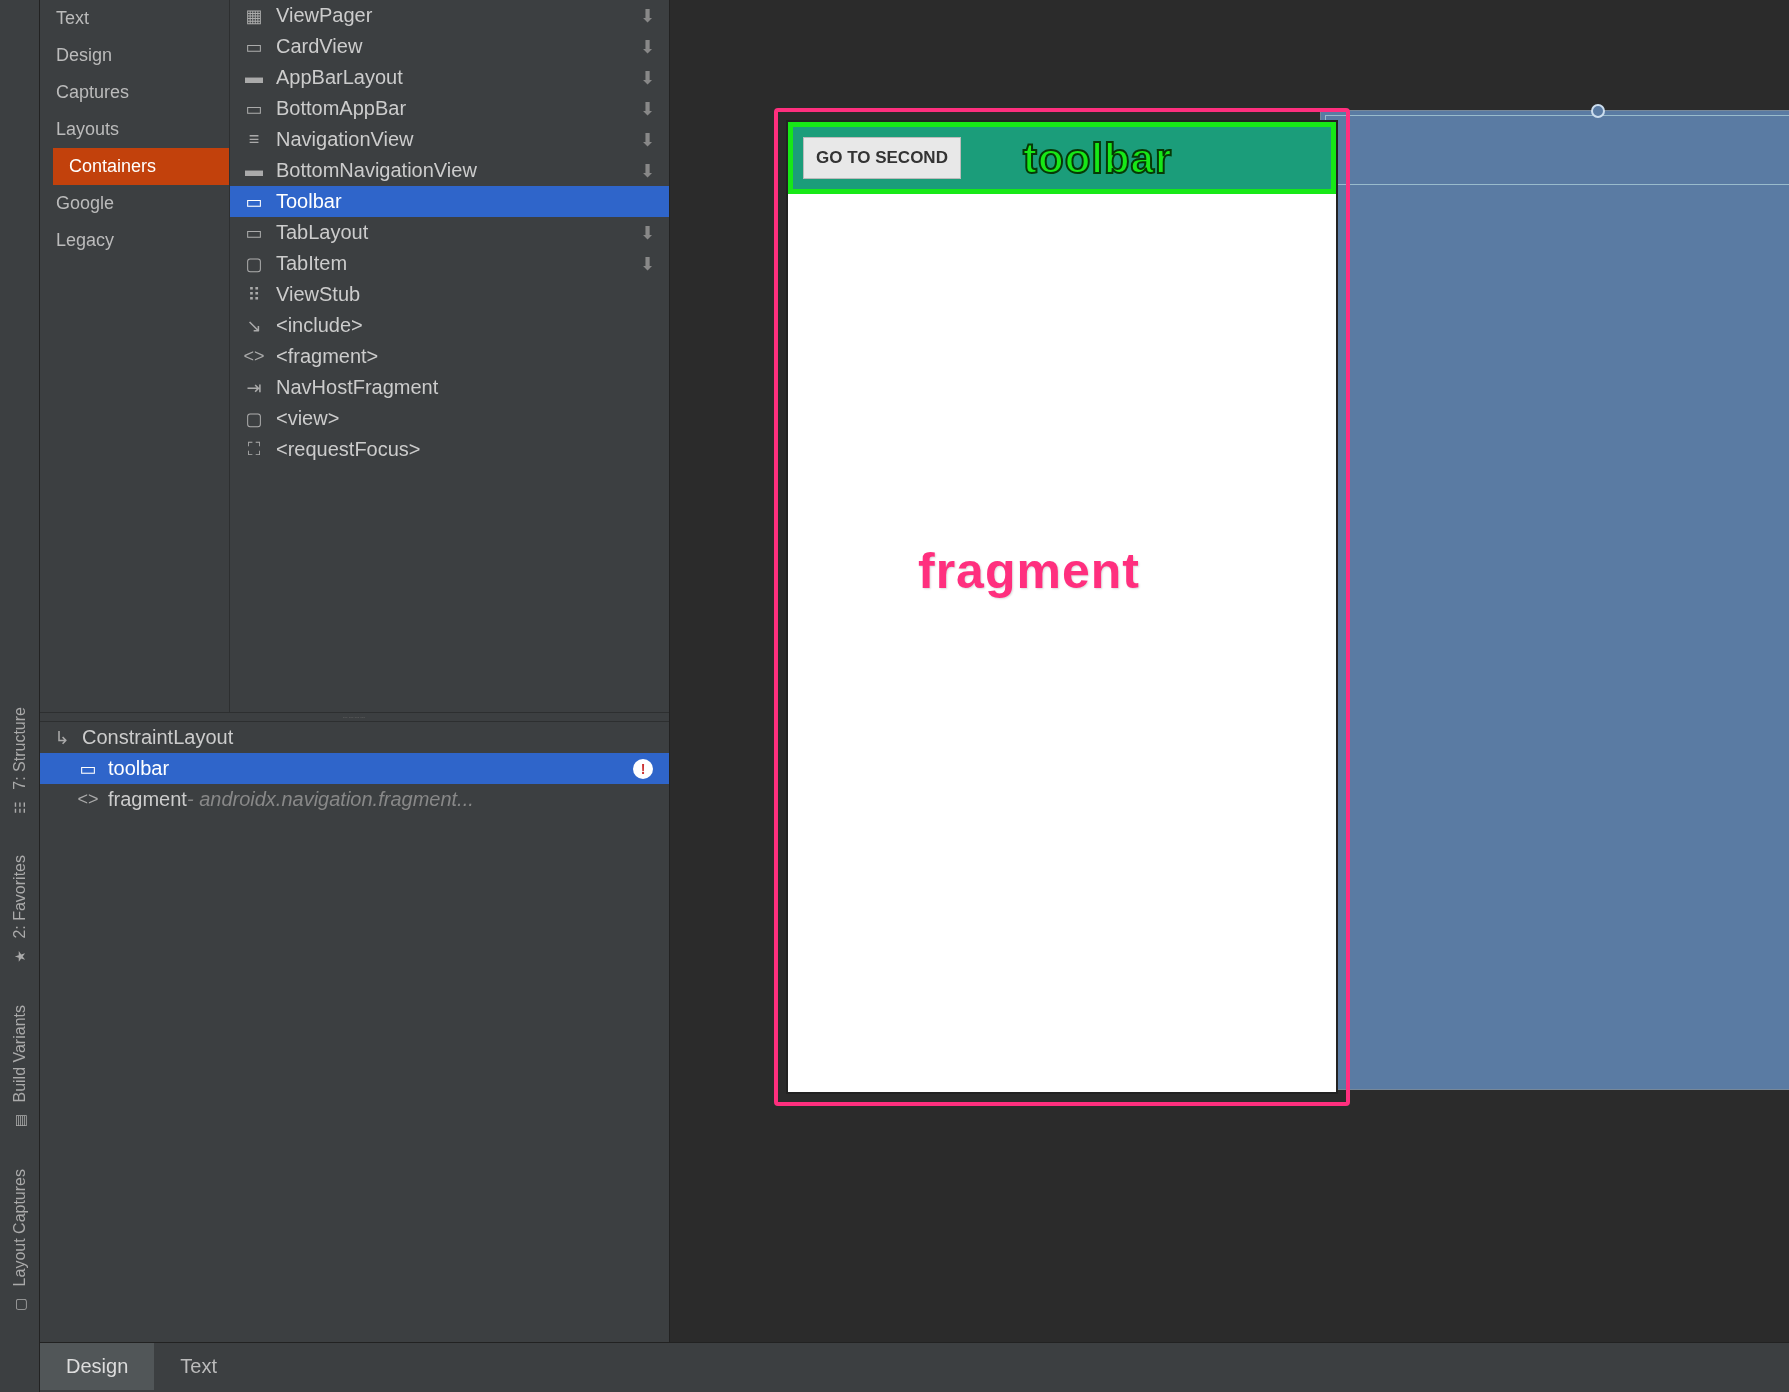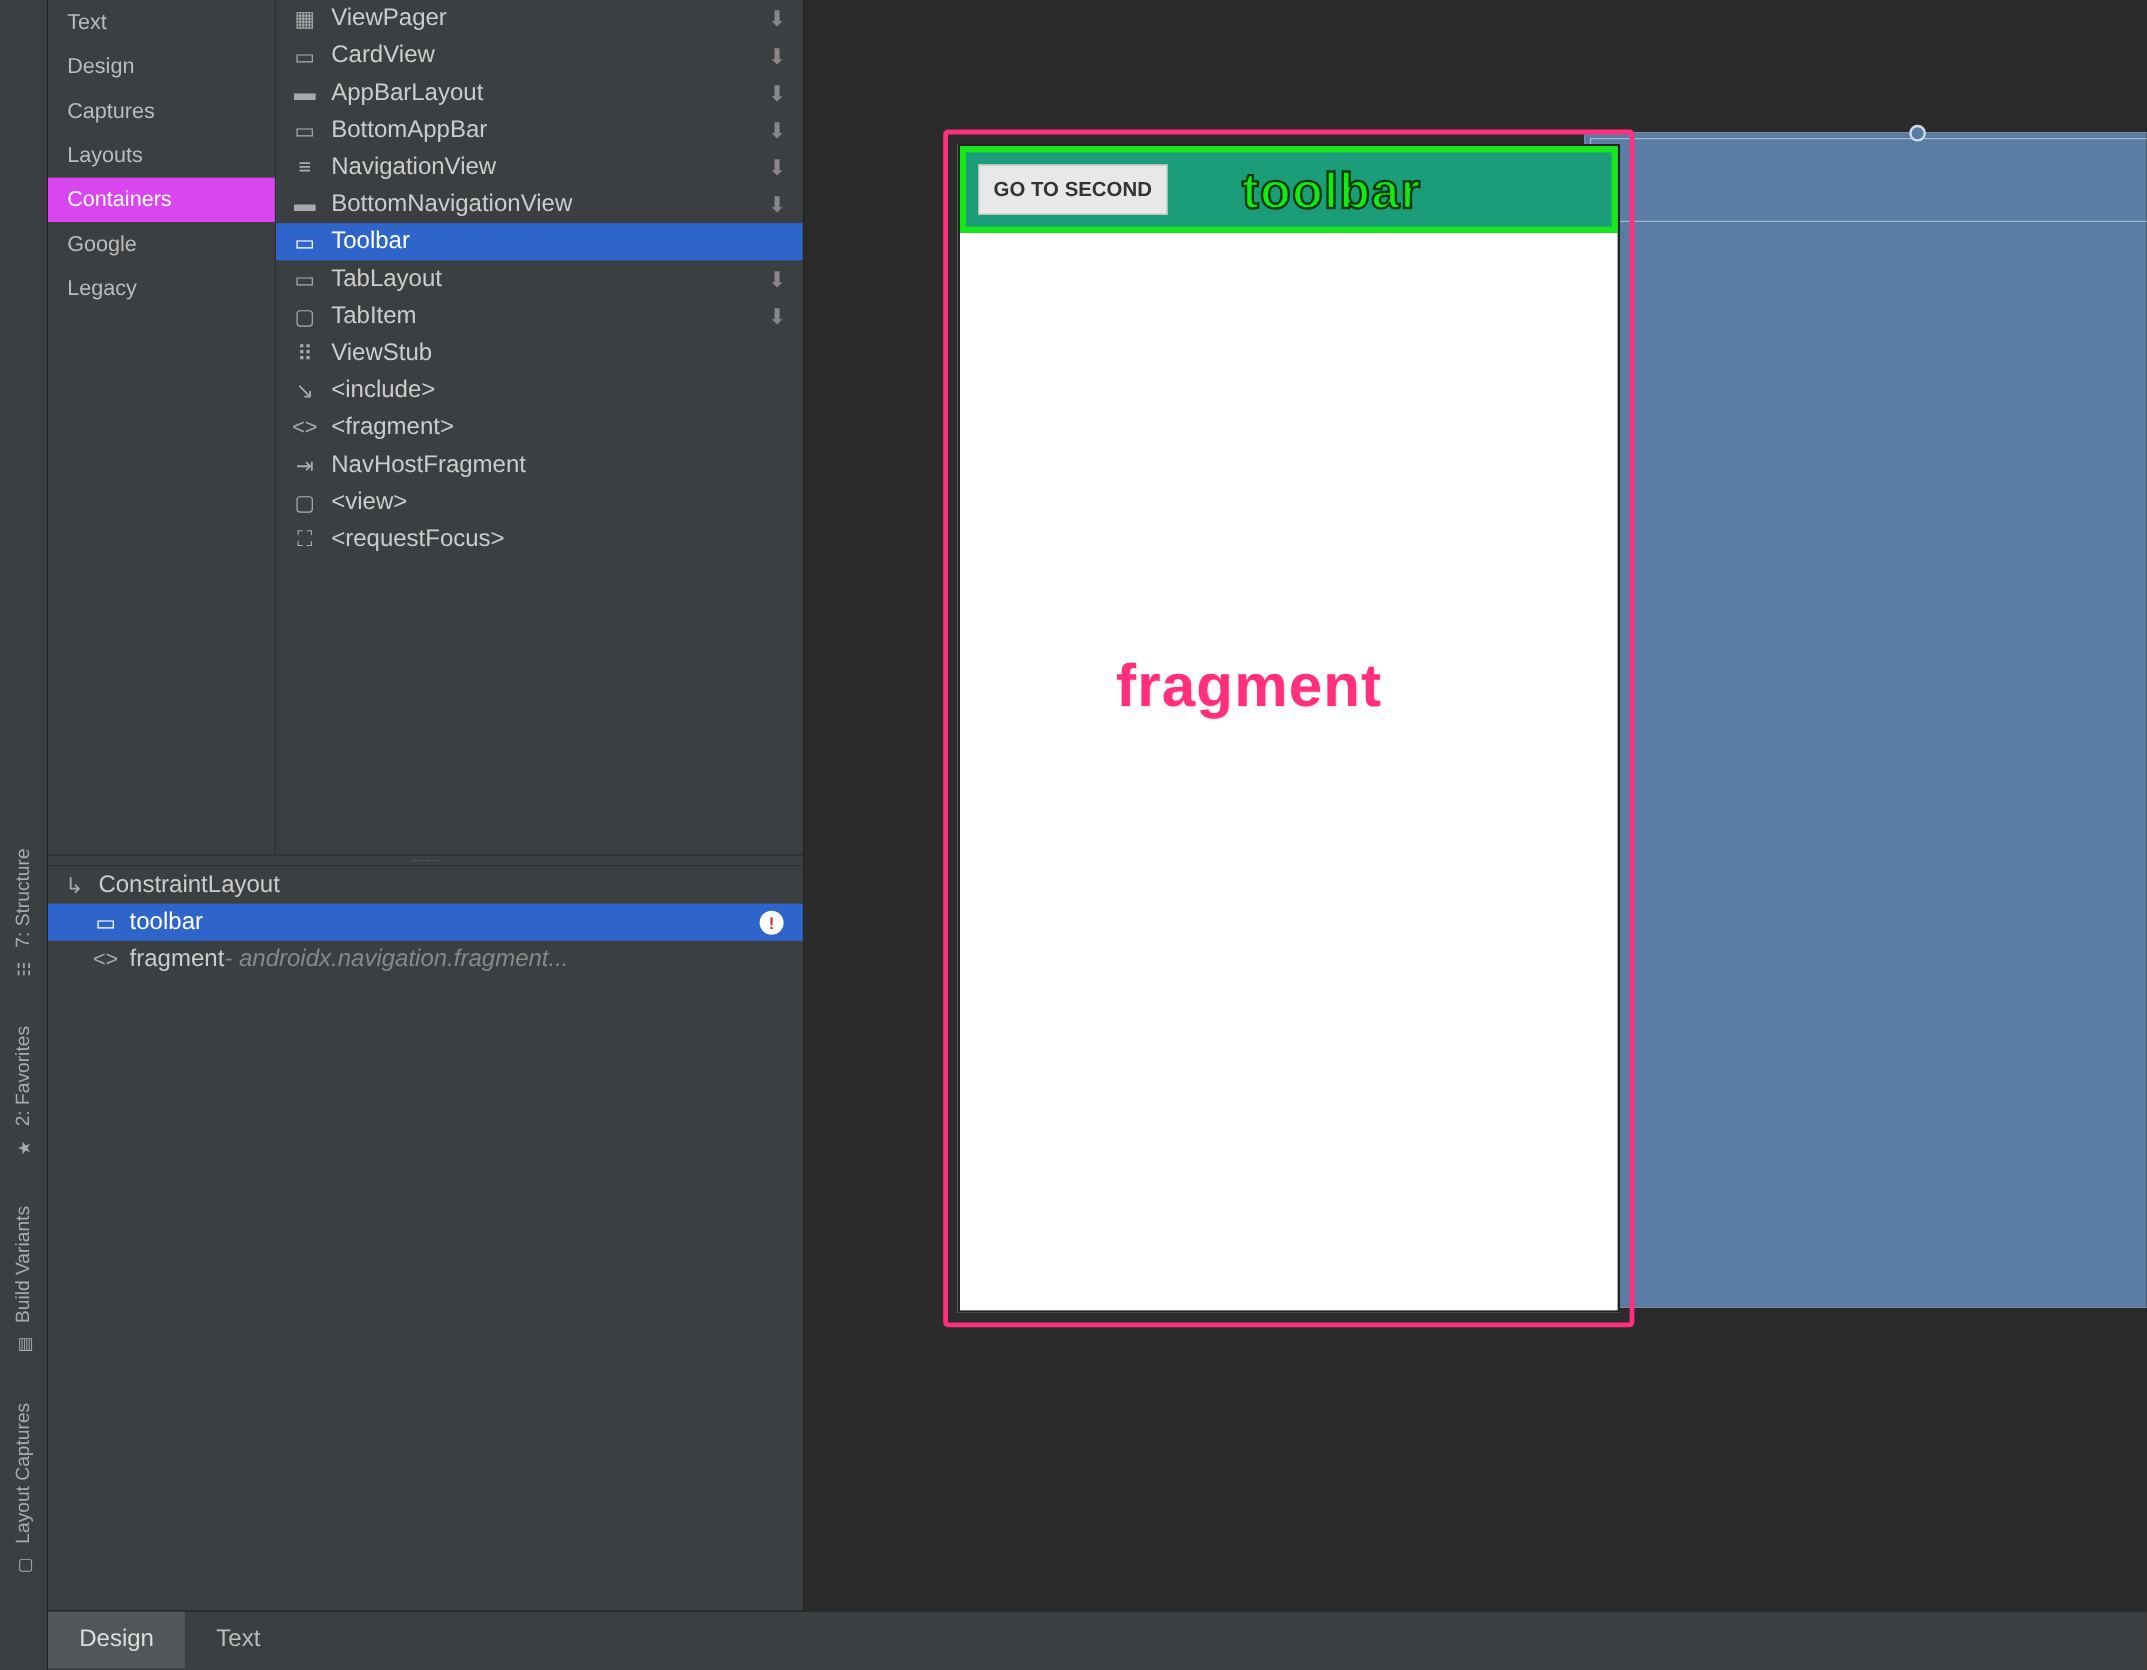--- a/index.html
+++ b/index.html
@@ -63,22 +63,23 @@
     background: #3c3f41;
     border-right: 1px solid #2d2f30;
   }
   .cat-item {
     padding: 8px 16px;
     font-size: 18px;
     color: #bbb;
     cursor: pointer;
   }
   .cat-item.sel {
-    background: #d946ef;
+    background: #c2410c;
     color: #fff;
+    margin-left: 13px;
   }
 
   .widget-col {
     flex: 1;
     background: #3c3f41;
   }
   .widget-item {
     display: flex;
     align-items: center;
     padding: 4px 12px;
@@ -228,21 +229,21 @@
     width: 14px; height: 14px;
     border-radius: 50%;
     background: #5a7ba3;
     border: 2px solid #cde;
   }
   .bp-h1 { top: -7px; left: 270px; }
 
   
   .phone-outline {
     position: absolute;
-    left: 116px; top: 108px;
+    left: 104px; top: 108px;
     width: 576px; height: 998px;
     border: 4px solid #ff2f7e;
     border-radius: 4px;
   }
   .phone-screen {
     position: absolute;
     left: 8px; top: 8px; right: 8px; bottom: 8px;
     background: #fff;
     border: 2px solid #222;
   }

